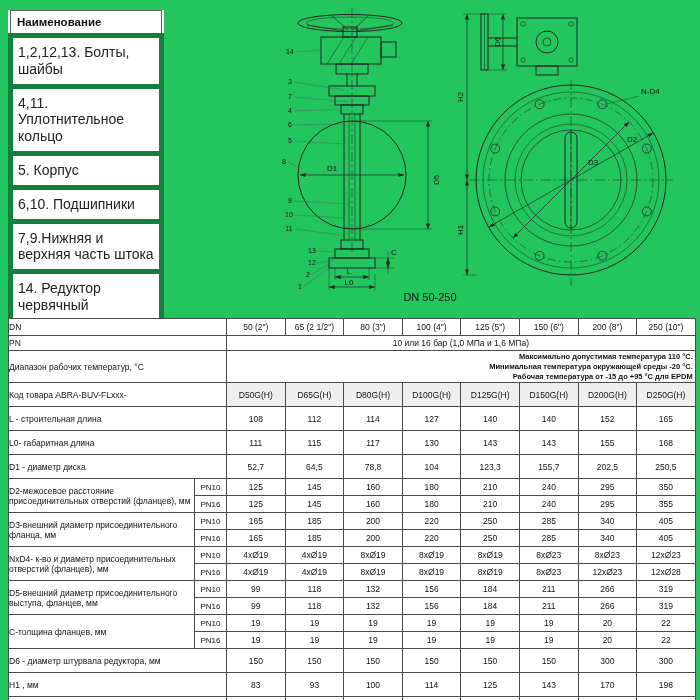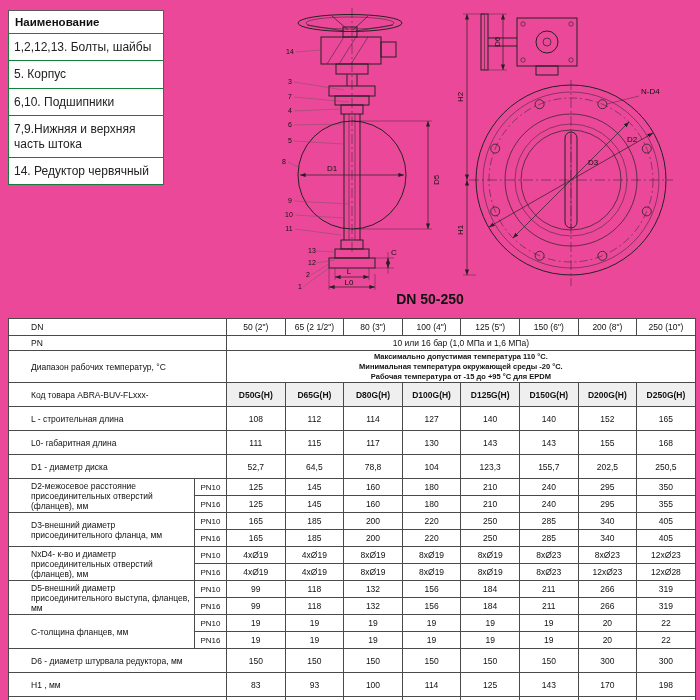--- a/index.html
+++ b/index.html
@@ -1,57 +1,60 @@
 <!DOCTYPE html>
 <html><head>
 <meta charset="utf-8">
 <style>
   * { margin:0; padding:0; box-sizing:border-box; }
   html,body { width:700px; height:700px; background:#ffffff; font-family:"Liberation Sans", sans-serif; }
-  .page { position:relative; width:700px; height:700px; overflow:hidden; background:#ec4899; color:#111; }
+  .page { position:relative; width:700px; height:700px; overflow:hidden; background:#22c55e; color:#111; }
 
   
   table.parts { position:absolute; left:8px; top:10px; width:156px; border-collapse:collapse; background:#fff; }
   table.parts th { border:1px solid #5a5a5a; font-size:11.5px; font-weight:bold; text-align:left; padding:5px 4px 5px 6px; color:#111; }
-  table.parts td { border:1px solid #15803d; font-size:12px; padding:6px 3px 6px 5px; color:#222; line-height:1.2; }
+  table.parts td { border:5px solid #15803d; font-size:14px; padding:6px 3px 6px 5px; color:#222; line-height:1.2; }
 
   
   svg.side  { position:absolute; left:232px; top:2px; }
   svg.front { position:absolute; left:455px; top:2px; }
   .dn-caption { position:absolute; left:355px; top:291px; width:150px; text-align:center;
-                font-size:14px; font-weight:bold; color:#111; }
+                font-size:11px; font-weight:normal; color:#111; }
 
   
   table.spec { position:absolute; left:8px; top:318px; width:687px; border-collapse:collapse; table-layout:fixed; background:#fff; }
   table.spec th, table.spec td { border:1px solid #4a4a4a; font-size:8.5px; font-weight:normal;
      padding:1px 2px; text-align:center; vertical-align:middle; color:#111; line-height:1.18; overflow:hidden; }
-  table.spec th.rowlabel { text-align:left; padding-left:22px; }
+  table.spec th.rowlabel { text-align:left; padding-left:0; }
   table.spec tr { height:24px; }
   table.spec tr.r-dn { height:17px; }
   table.spec tr.r-pn { height:15px; }
   table.spec tr.r-temp { height:32px; }
   table.spec tr.r-double { height:17px; }
   table.spec td.pncell { font-size:8px; }
-  table.spec td.strong { font-weight:bold; background:#efefef; }
-  table.spec td.tempcell { font-size:7.5px; font-weight:bold; line-height:1.3; }
+  table.spec td.strong { font-weight:normal; background:#efefef; }
+  table.spec td.tempcell { font-size:7.5px; font-weight:bold; line-height:1.3;text-align:right; }
 </style>
 </head>
 <body>
 
 <div class="page">
 
   <table class="parts">
     <thead>
       <tr>
         <th>Наименование</th>
       </tr>
     </thead>
     <tbody>
         <tr>
           <td>1,2,12,13. Болты, шайбы</td>
+        </tr>
+        <tr>
+          <td>4,11. Уплотнительное кольцо</td>
         </tr>
         <tr>
           <td>5. Корпус</td>
         </tr>
         <tr>
           <td>6,10. Подшипники</td>
         </tr>
         <tr>
           <td>7,9.Нижняя и верхняя часть штока</td>
         </tr>

